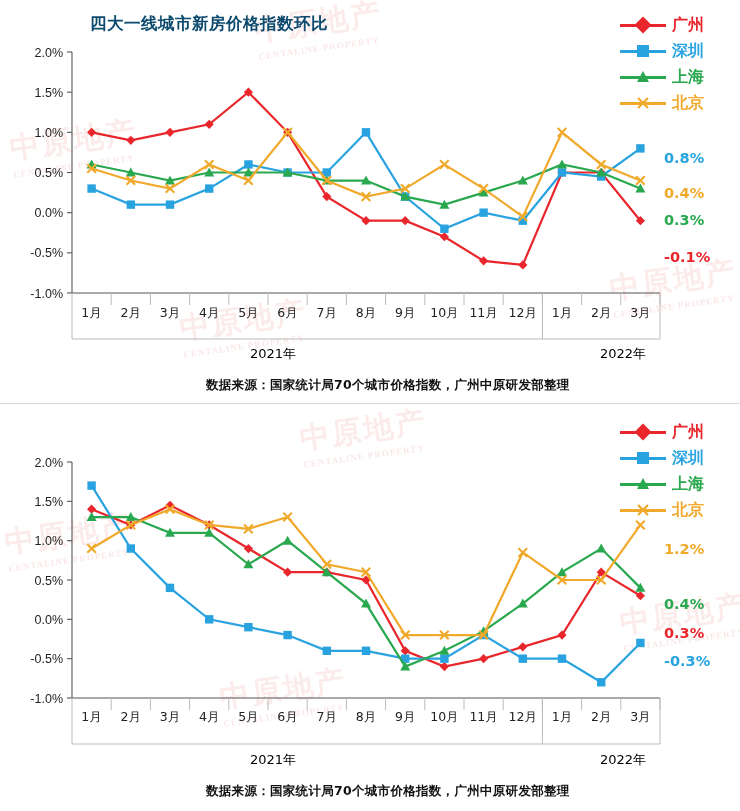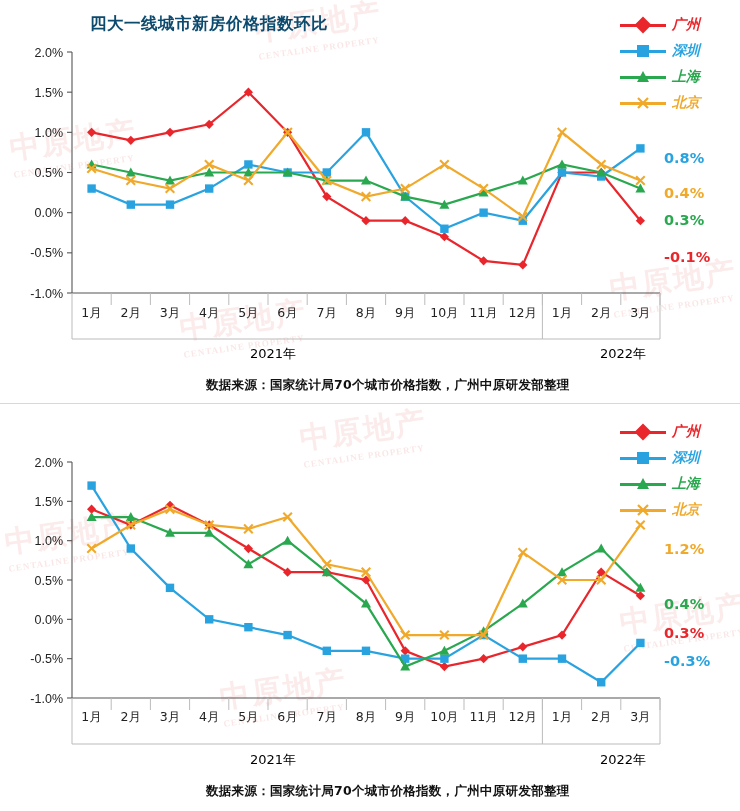--- a/index.html
+++ b/index.html
@@ -38,23 +38,22 @@
   .chart-title{
     position:absolute;
     font-size:16.5px;
     font-weight:bold;
     color:#0c4a6e;
     font-family:"DejaVu Sans","Liberation Sans",sans-serif;
     letter-spacing:0.5px;
   }
   .legend{
     position:absolute;
-    font-size:14px;
+    font-size:16px;
     font-weight:bold;
-    font-style:italic;
   }
   .legend .row{
     display:flex;
     align-items:center;
     height:26px;
   }
   .legend .mk{
     width:46px;height:14px;position:relative;margin-right:6px;
   }
   .legend .mk .ln{

